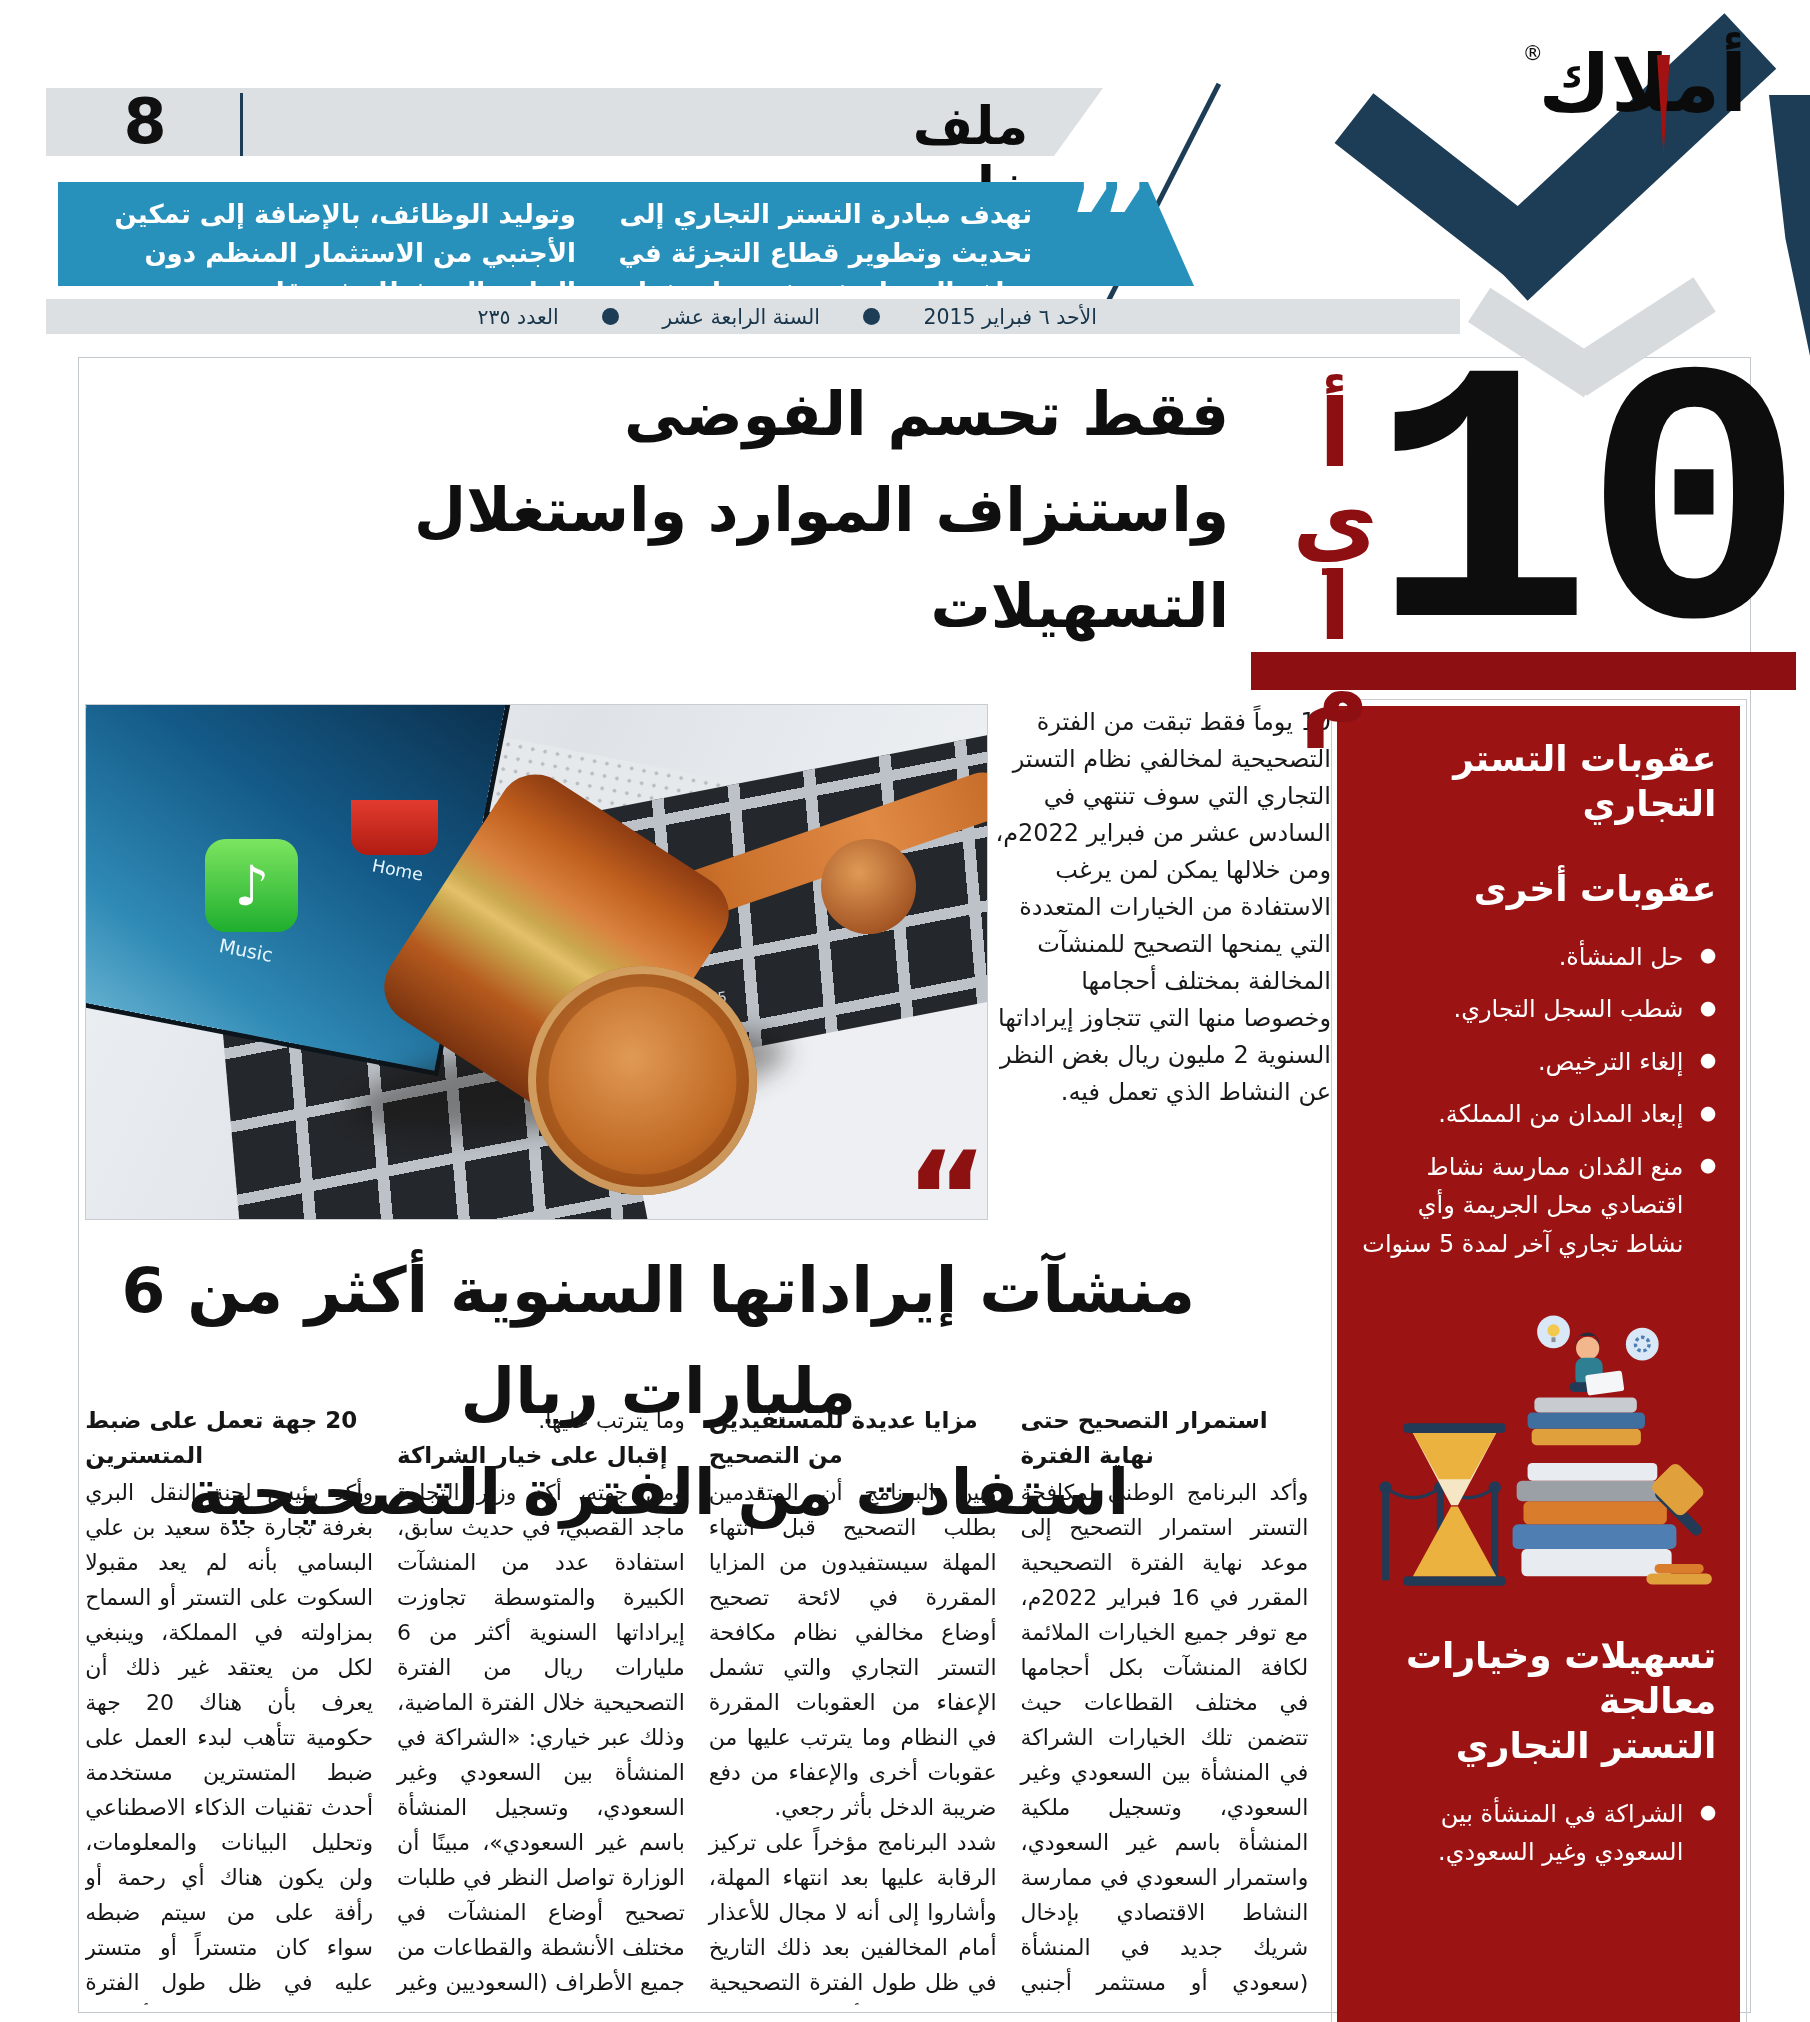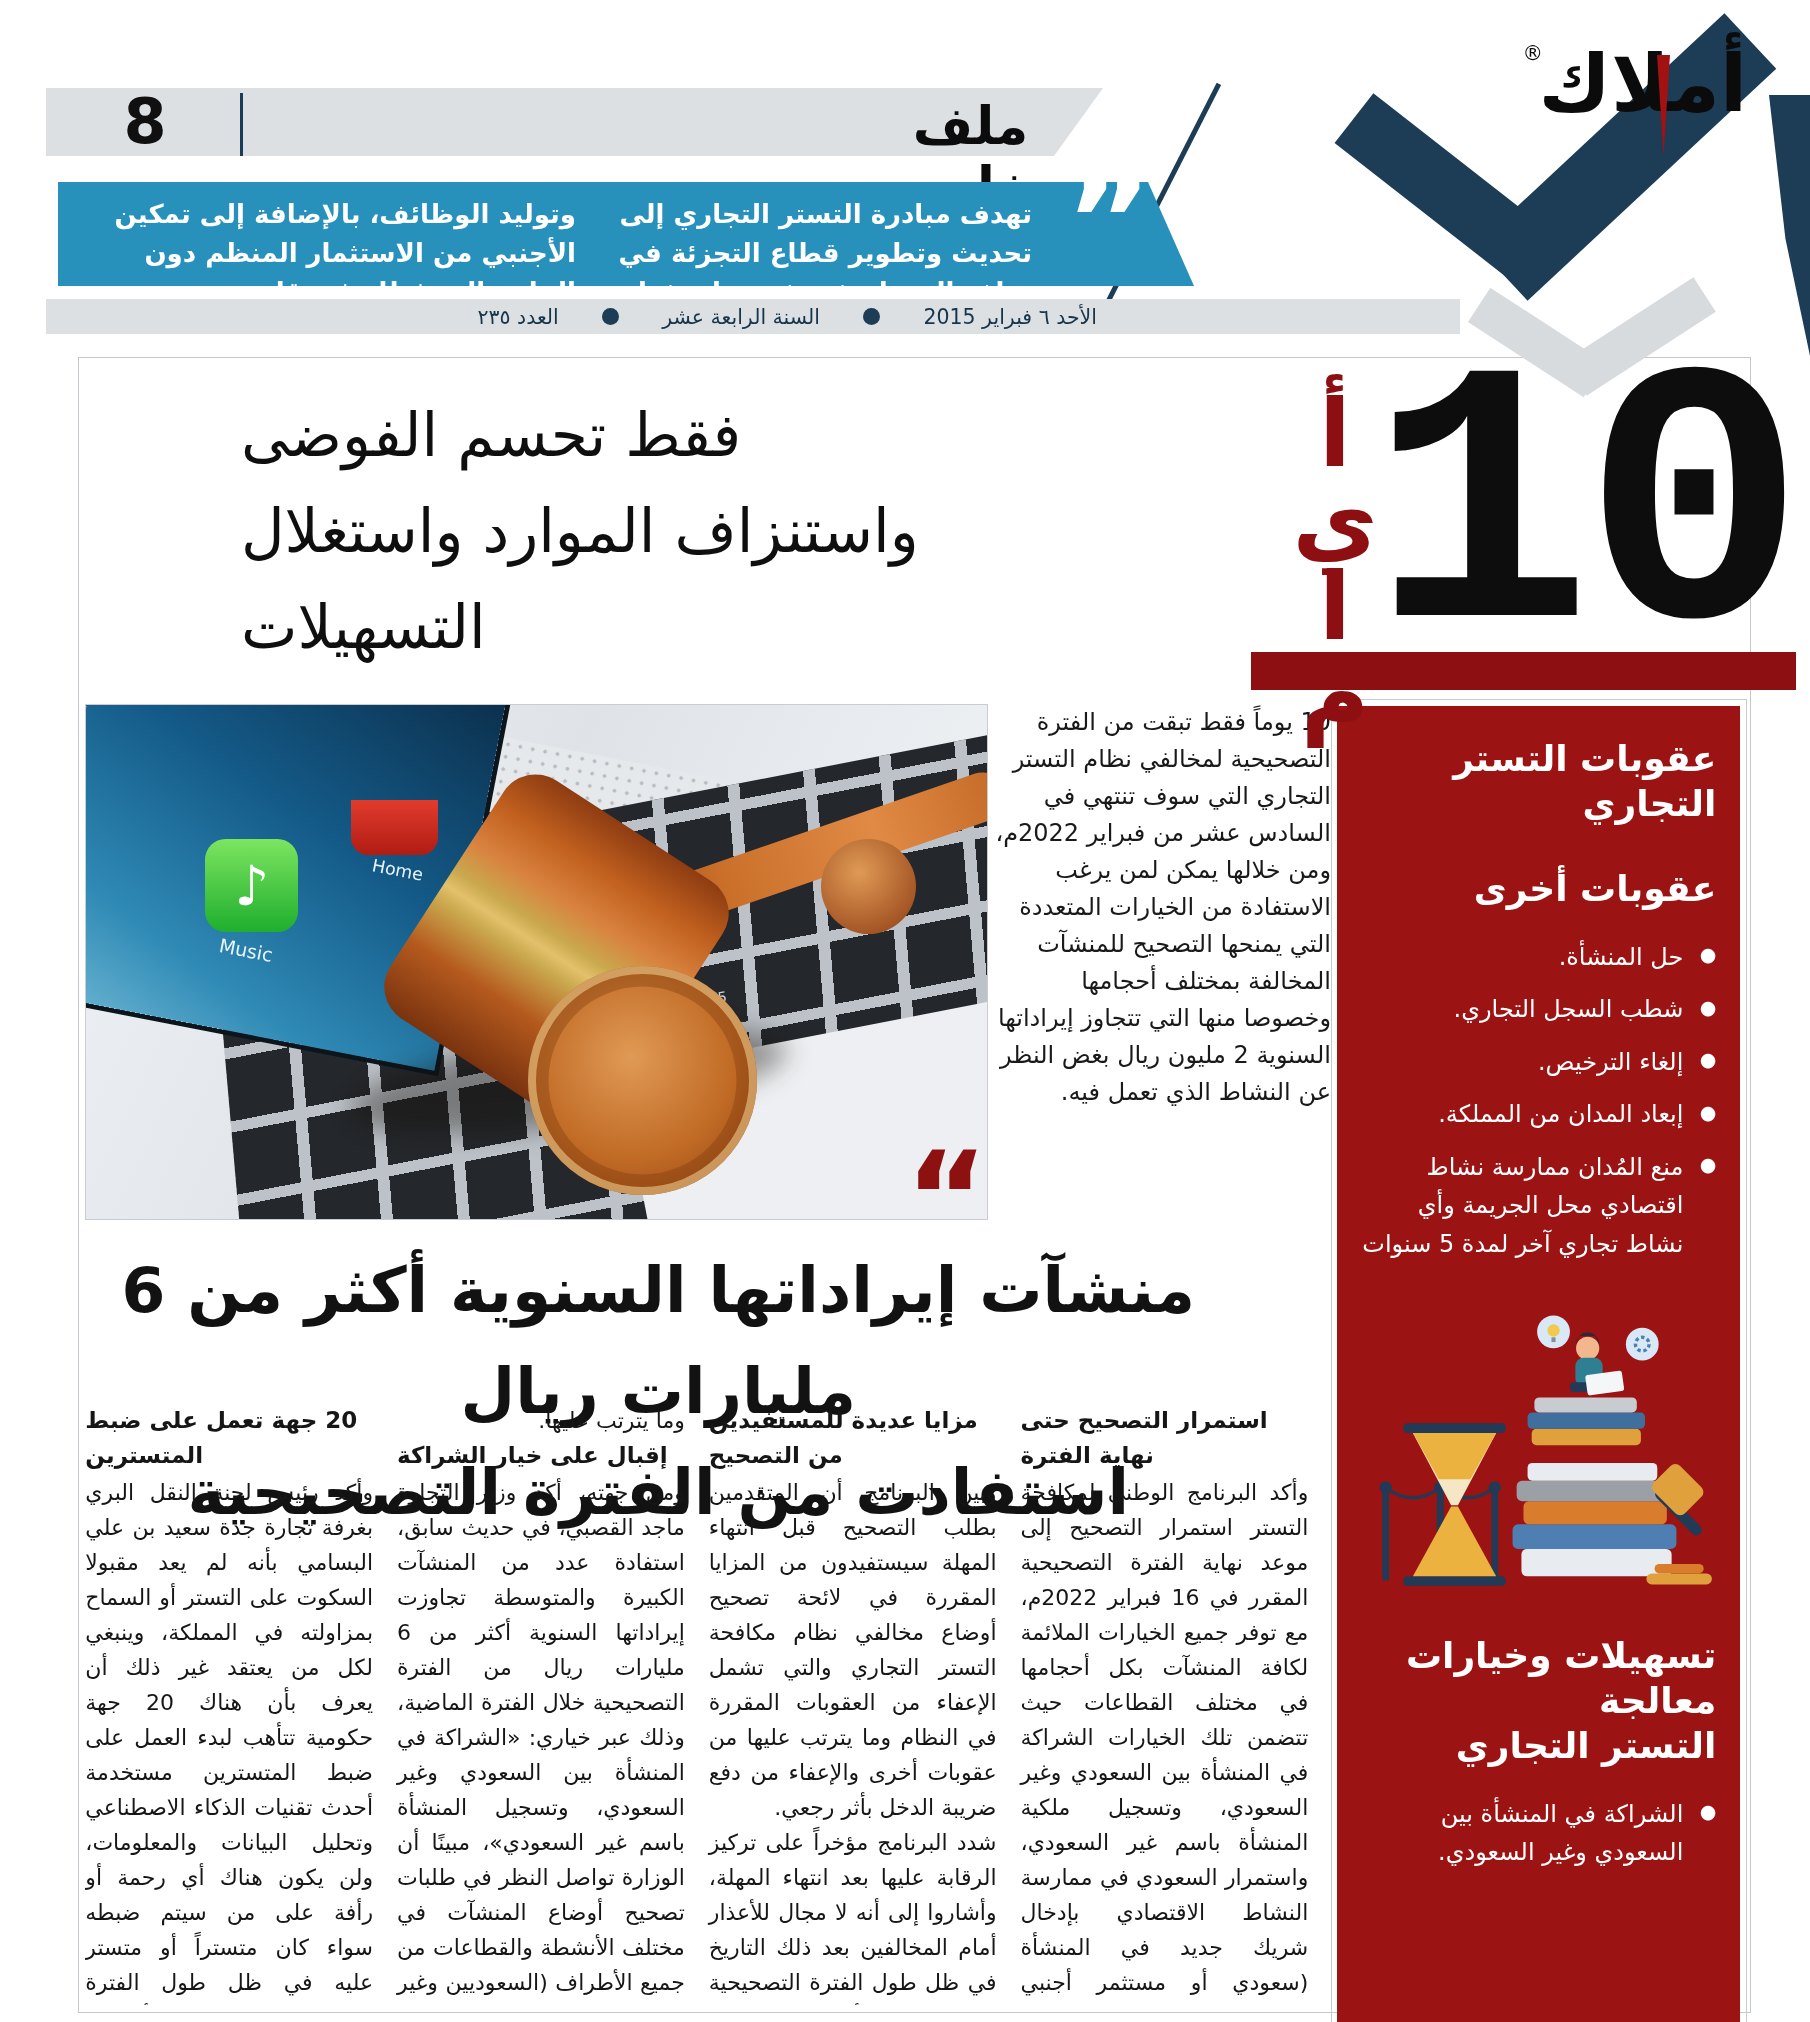--- a/index.html
+++ b/index.html
@@ -38,22 +38,22 @@
   .ds-dot{width:17.4px;height:17.4px;border-radius:50%;background:#1d3c55;flex:0 0 auto;}
 
   
   .content-box{position:absolute;left:79px;top:357px;width:1671px;height:1654px;border:1.6px solid #c3c8cc;background:#fff;}
 
   
   .h-num{position:absolute;right:-46px;top:14.2px;font-size:371px;font-weight:bold;line-height:0.78;letter-spacing:-9.5px;color:#0d0d0d;z-index:2;font-family:Liberation Mono, monospace;}
   .h-days{position:absolute;right:340px;top:33px;width:150px;display:flex;flex-direction:column;align-items:center;
     color:#8e0f12;font-weight:bold;font-size:93px;line-height:0.93;z-index:1;}
   .h-redbar{position:absolute;right:-46px;top:294px;width:545px;height:38px;background:#8e0f12;z-index:0;}
-  .h-text{position:absolute;right:521px;top:29px;width:988px;font-size:60px;font-weight:normal;color:#0f0f0f;
-    text-align:left;line-height:1.6;}
+  .h-text{position:absolute;right:521px;top:8px;width:988px;font-size:60px;font-weight:bold;color:#0f0f0f;
+    text-align:right;line-height:1.6;}
 
   
   .intro{position:absolute;right:419px;top:346px;width:336px;height:518px;font-size:24px;line-height:37px;
     color:#191919;text-align:right;overflow:hidden;}
 
   
   .pull-quote{position:absolute;right:762px;top:778px;font-size:126px;font-weight:bold;color:#8e1111;line-height:1;}
   .subhead{position:absolute;left:6.3px;top:883px;width:1146px;text-align:center;font-size:63px;font-weight:bold;
     color:#121212;line-height:1.6;}
 

